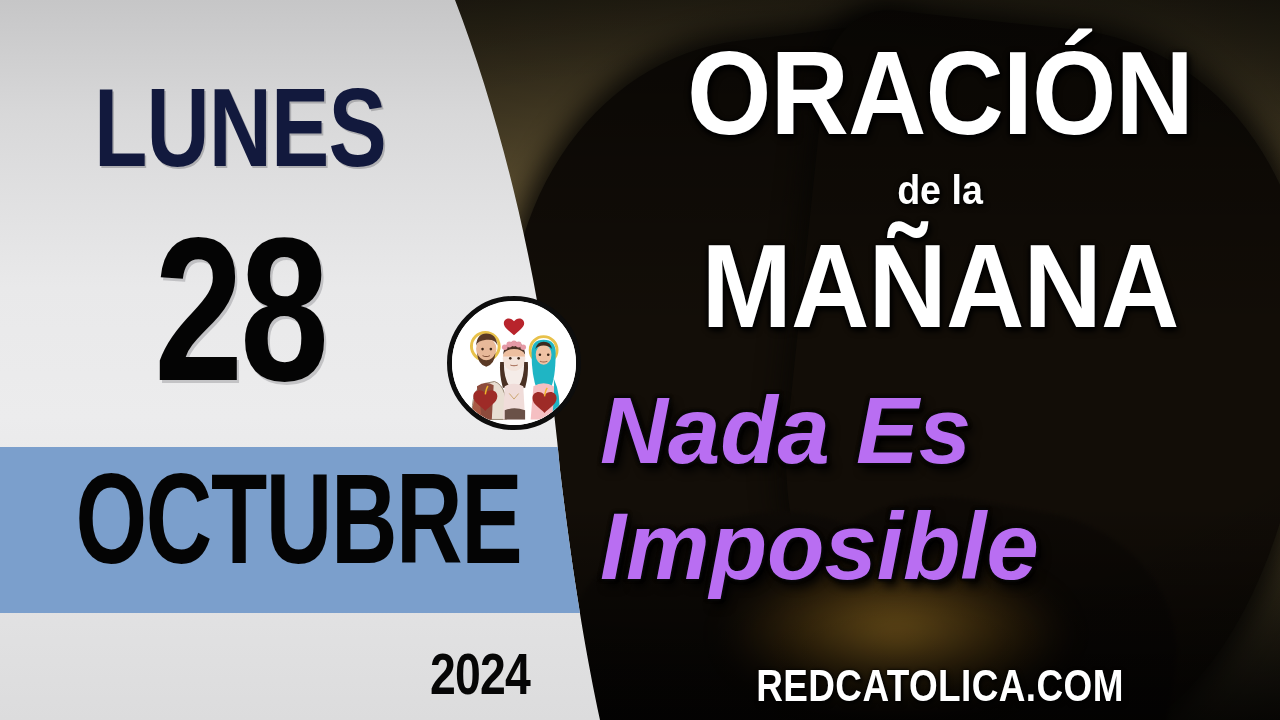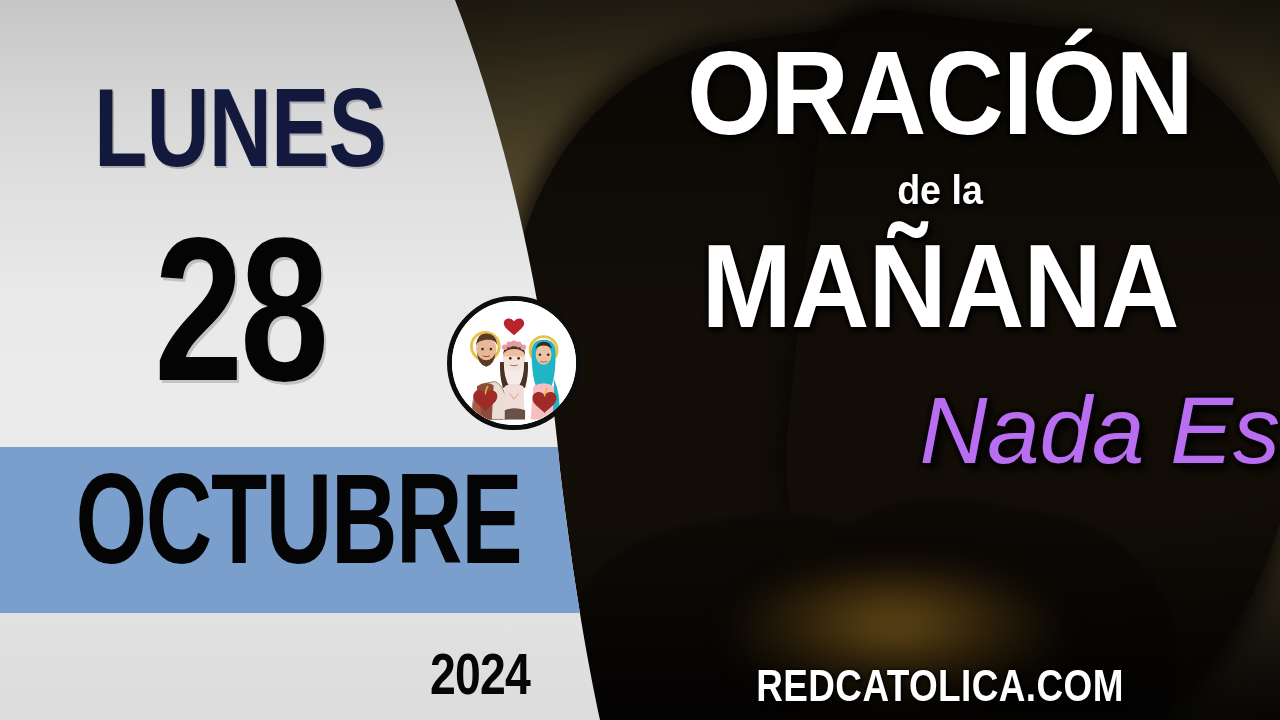--- a/index.html
+++ b/index.html
@@ -161,23 +161,23 @@
     position:absolute;left:0;top:215px;width:680px;text-align:center;
     color:#fff;font-weight:700;font-size:118px;line-height:1;
     letter-spacing:-1px;white-space:nowrap;
     transform:scaleX(.92);transform-origin:50% 50%;
     text-shadow:
       0 0 5px rgba(0,0,0,.95),
       3px 4px 7px rgba(0,0,0,.95),
       -2px 2px 5px rgba(0,0,0,.8);
   }
   .h-line1,.h-line2{
-    position:absolute;left:0;width:680px;text-align:right;
+    position:absolute;left:0;width:680px;text-align:left;
     color:#b96ef2;
-    font-weight:400;font-style:italic;font-size:94px;line-height:1;
+    font-weight:700;font-style:italic;font-size:94px;line-height:1;
     letter-spacing:0px;white-space:nowrap;
     text-shadow:
       0 0 2px #0a0a0a, 0 0 4px #0a0a0a,
       2px 0 3px #0a0a0a, -2px 0 3px #0a0a0a,
       0 2px 3px #0a0a0a, 0 -2px 3px #0a0a0a,
       5px 7px 10px rgba(0,0,0,.95);
   }
   .h-line1{top:372px;}
   .h-line2{top:488px;}
 
@@ -270,16 +270,17 @@
       <path d="M100 102 c-4-6-13-4-13 3 0 7 9 11 13 16 4-5 13-9 13-16 0-7-9-9-13-3z" fill="#9e2b27"></path>
       <path d="M100 103 q1 -7 3 -9" stroke="#f0b429" stroke-width="1.6" fill="none"></path>
     </svg>
   </div>
 
   <div class="rightcol">
     <div class="h-oracion">ORACIÓN</div>
     <div class="h-dela">de la</div>
     <div class="h-manana">MAÑANA</div>
     <div class="h-line1">Nada Es</div>
+    <div class="h-line2">Imposible</div>
     <div class="watermark">REDCATOLICA.COM</div>
   </div>
 
 </div>
 
 </body></html>

